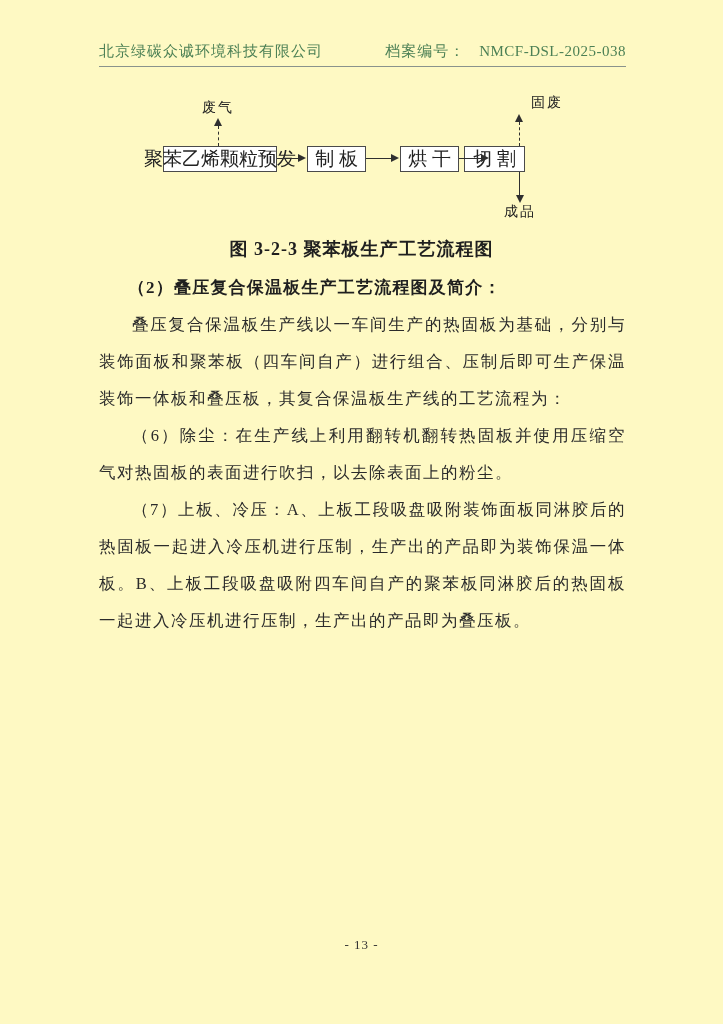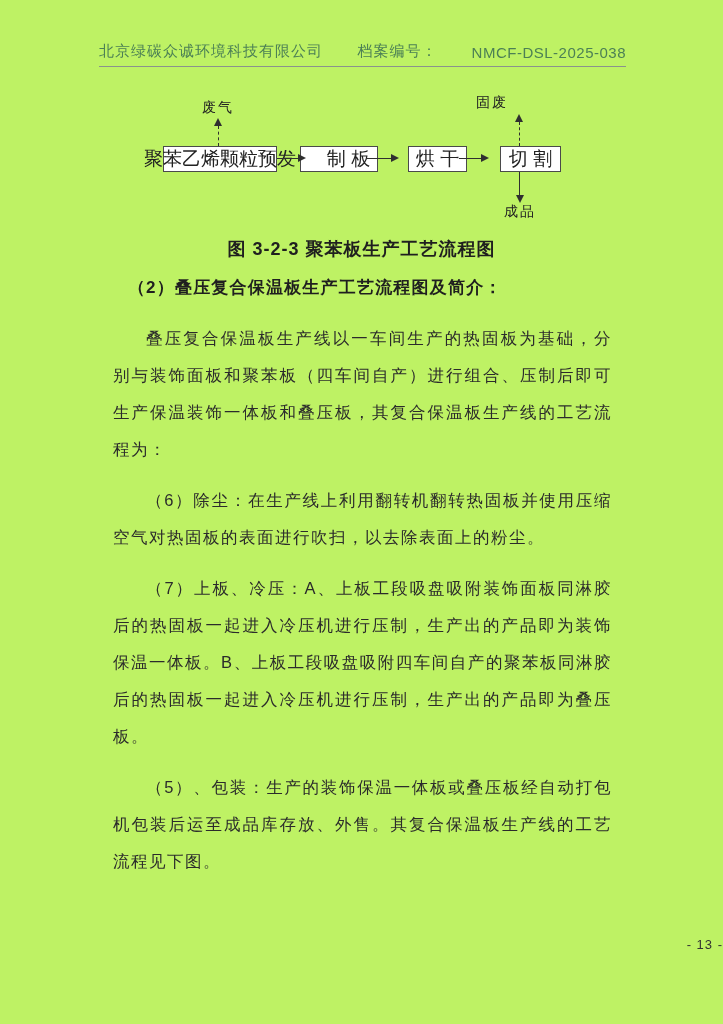--- a/index.html
+++ b/index.html
@@ -1,41 +1,41 @@
 <!DOCTYPE html>
 <html><head>
 <meta charset="utf-8">
 <style>
   html, body { margin: 0; padding: 0; background: #ffffff; }
   .page {
     position: relative;
     width: 723px;
     height: 1024px;
-    background: #bef264;
-    font-family: Liberation Sans, sans-serif;
+    background: #fef9c3;
+    font-family: Liberation Serif, serif;
     color: #2f2f2f;
     overflow: hidden;
   }
 
   
   .header {
     position: absolute;
     left: 99px;
     top: 42px;
     width: 527px;
     display: flex;
     justify-content: space-between;
     align-items: flex-end;
     padding-bottom: 5px;
     border-bottom: 1.5px solid #8a938c;
     color: #4c8055;
     font-size: 15px;
     letter-spacing: 1px;
   }
-  .header .archive { display: flex; align-items: flex-end; gap: 20px; }
+  .header .archive { display: flex; align-items: center; }
   .header .archive-no { margin-left: 14px; letter-spacing: 0.5px; }
 
   
   .fc { position: absolute; left: 0; top: 0; width: 723px; height: 240px; }
   .fc-box {
     position: absolute;
     border: 1.2px solid #4a4a4a;
     background: #ffffff;
     display: flex;
     align-items: center;
@@ -104,72 +104,71 @@
     position: absolute;
     left: 99px;
     top: 306px;
     width: 527px;
     font-size: 16.5px;
     line-height: 37px;
     letter-spacing: 1.5px;
     text-align: justify;
     color: #2b2b2b;
   }
-  .body-text p { margin: 14px; text-indent: 2em; }
+  .body-text p { margin: 0; text-indent: 2em; }
 
   
   .footer {
     position: absolute;
     left: 0; right: 0;
     top: 937px;
-    text-align: right;
+    text-align: center;
     font-size: 13px;
     color: #333333;
     letter-spacing: 1px;
   }
 </style>
 </head>
 <body>
 
 <div class="page">
 
   <div class="header">
     <span>北京绿碳众诚环境科技有限公司</span>
     <span class="archive">
       <span>档案编号：</span>
       <span class="archive-no">NMCF-DSL-2025-038</span>
     </span>
   </div>
 
   <div class="fc">
     <span class="fc-label" style="left:202px; top:99px;">废气</span>
-    <span class="fc-label" style="left:476px; top:94px;">固废</span>
+    <span class="fc-label" style="left:531px; top:94px;">固废</span>
     <span class="fc-label" style="left:504px; top:203px;">成品</span>
 
     <div class="varrow-up-dashed" style="left:218px; top:126px; height:20px;"></div>
     <div class="varrow-up-dashed" style="left:519px; top:122px; height:24px;"></div>
 
     <div class="fc-box" style="left:163px; top:146px; width:112px; height:24px;">聚苯乙烯颗粒预发</div>
-    <div class="fc-box" style="left:300px; top:146px; width:57px; height:24px;padding-left:19px;">制 板</div>
-    <div class="fc-box" style="left:400px; top:146px; width:57px; height:24px;margin-left:8px;">烘 干</div>
-    <div class="fc-box" style="left:500px; top:146px; width:59px; height:24px;">切 割</div>
+    <div class="fc-box" style="left:307px; top:146px; width:57px; height:24px;">制 板</div>
+    <div class="fc-box" style="left:400px; top:146px; width:57px; height:24px;">烘 干</div>
+    <div class="fc-box" style="left:464px; top:146px; width:59px; height:24px;">切 割</div>
 
     <div class="harrow" style="left:277px; top:158px; width:21px;"></div>
     <div class="harrow" style="left:366px; top:158px; width:25px;"></div>
     <div class="harrow" style="left:459px; top:158px; width:22px;"></div>
 
     <div class="varrow-down" style="left:519px; top:172px; height:23px;"></div>
   </div>
 
   <div class="figure-caption">图 3-2-3 聚苯板生产工艺流程图</div>
 
   <div class="section-heading">（2）叠压复合保温板生产工艺流程图及简介：</div>
 
   <div class="body-text">
     <p>叠压复合保温板生产线以一车间生产的热固板为基础，分别与装饰面板和聚苯板（四车间自产）进行组合、压制后即可生产保温装饰一体板和叠压板，其复合保温板生产线的工艺流程为：</p>
     <p>（6）除尘：在生产线上利用翻转机翻转热固板并使用压缩空气对热固板的表面进行吹扫，以去除表面上的粉尘。</p>
     <p>（7）上板、冷压：A、上板工段吸盘吸附装饰面板同淋胶后的热固板一起进入冷压机进行压制，生产出的产品即为装饰保温一体板。B、上板工段吸盘吸附四车间自产的聚苯板同淋胶后的热固板一起进入冷压机进行压制，生产出的产品即为叠压板。</p>
-    <p>（5）、包装：生产的装饰保温一体板或叠压板经自动打包机包装后运至成品库存放、外售。其复合保温板生产线的工艺流程见下图。</p>
   </div>
 
   <div class="footer">- 13 -</div>
 
 </div>
 
 </body></html>

